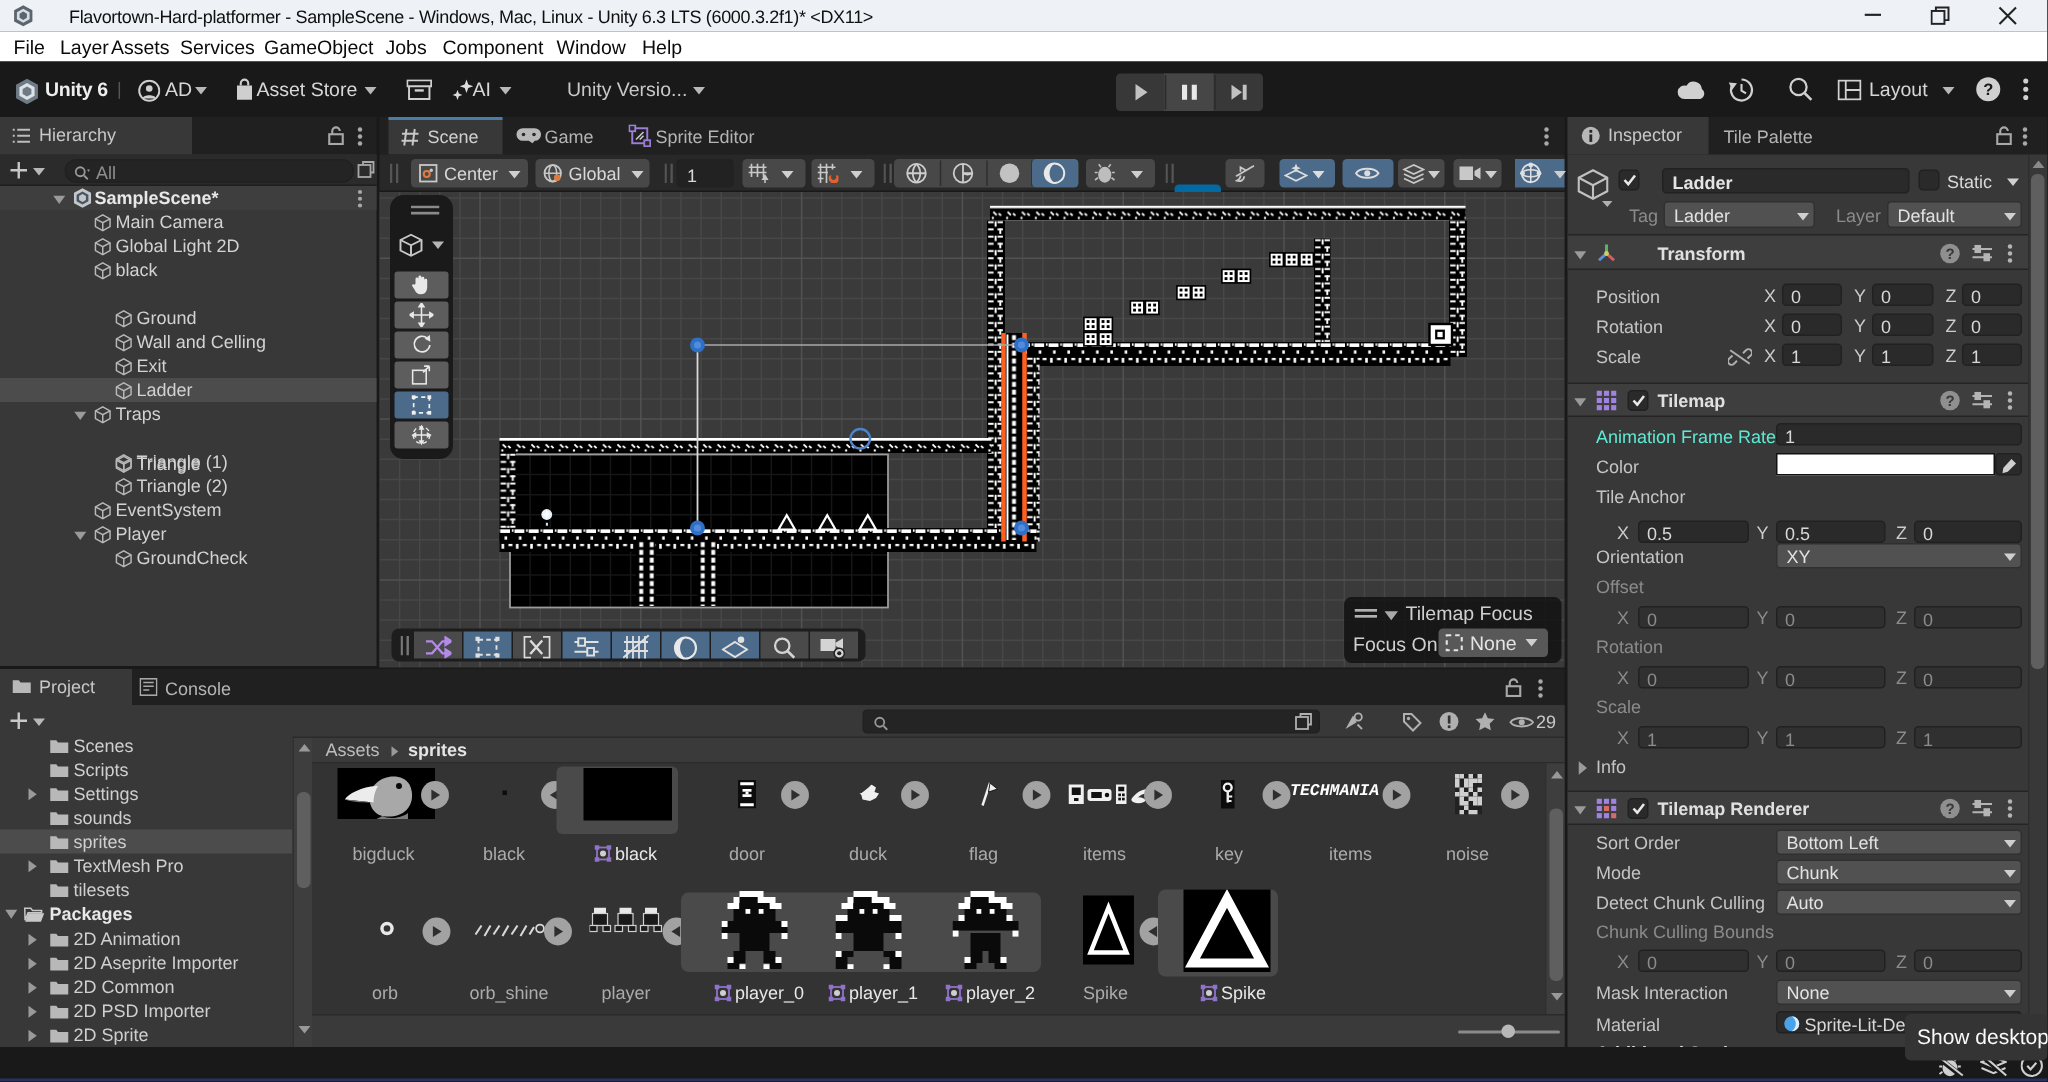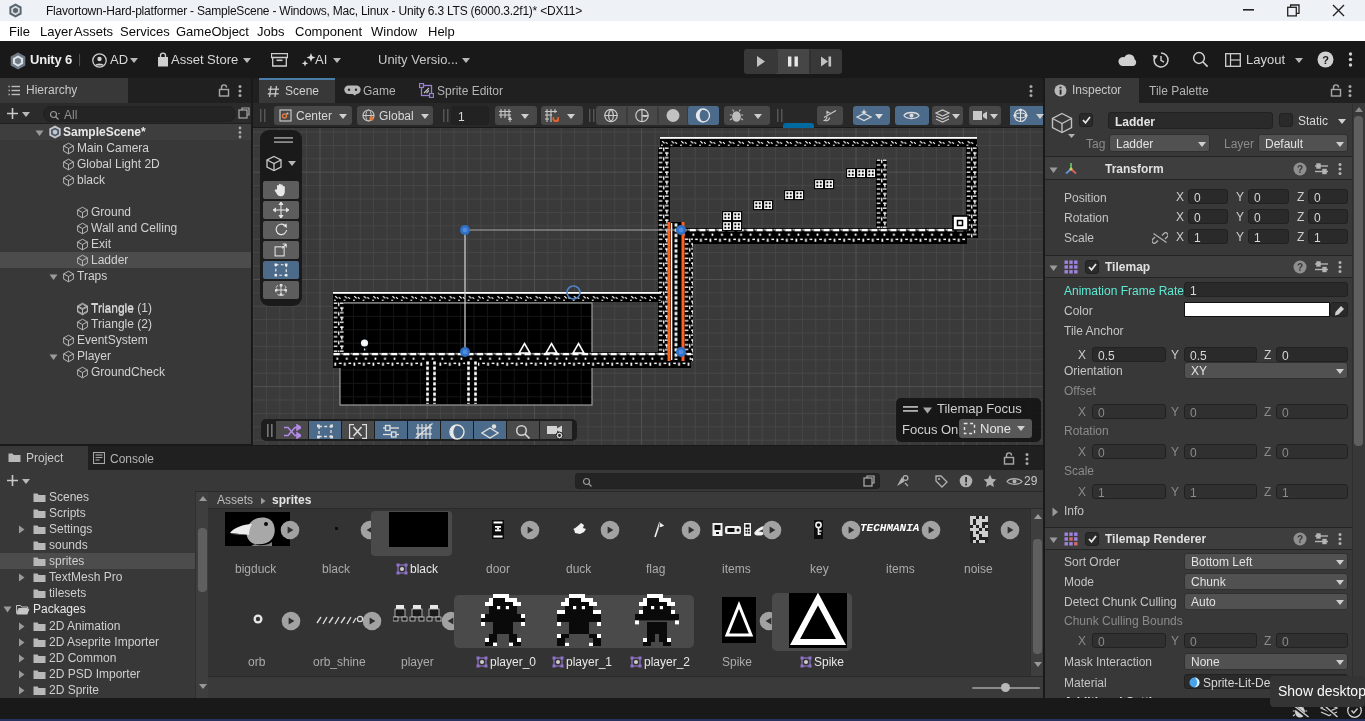--- a/index.html
+++ b/index.html
@@ -1340,21 +1340,21 @@
           <span class="abs" style="left:49px;top:1px;color:#cfcfcf">tilesets</span>
         </div>
         <div class="abs" style="left:0;top:112.48999999999998px;width:195px;height:16px;font-size:12px">
           <svg class="abs" style="left:3px;top:5px" width="9" height="7" viewBox="0 0 9 7">
             <polygon points="0.5,0.5 8.5,0.5 4.5,6.5" fill="#9a9a9a"></polygon>
           </svg>
           <svg class="abs" style="left:16px;top:3px" width="14" height="11" viewBox="0 0 14 11">
             <path d="M0.5 1.5 h4 l1.2 1.5 h6 v1.5 h-9 l-2 5z" fill="none" stroke="#c8c8c8" stroke-width="1"></path>
             <path d="M2.8 4.8 h10.7 l-2.2 5.7 h-10.5z" fill="#c8c8c8"></path>
           </svg>
-          <span class="abs" style="left:33px;top:1px;font-weight:normal;color:#e8e8e8">Packages</span>
+          <span class="abs" style="left:33px;top:1px;font-weight:bold;color:#e8e8e8">Packages</span>
         </div>
         <div class="abs" style="left:0;top:128.55999999999997px;width:195px;height:16px;font-size:12px">
           <svg class="abs" style="left:18px;top:4px" width="7" height="9" viewBox="0 0 7 9">
             <polygon points="1,0.5 1,8.5 6.5,4.5" fill="#9a9a9a"></polygon>
           </svg>
           <svg class="abs" style="left:33px;top:3px" width="13" height="11" viewBox="0 0 13 11">
             <path d="M0.5 1.5 h4 l1.2 1.5 h6.8 v7 h-12z" fill="#b8b8b8"></path>
           </svg>
           <span class="abs" style="left:49px;top:1px;color:#cfcfcf">2D Animation</span>
         </div>

